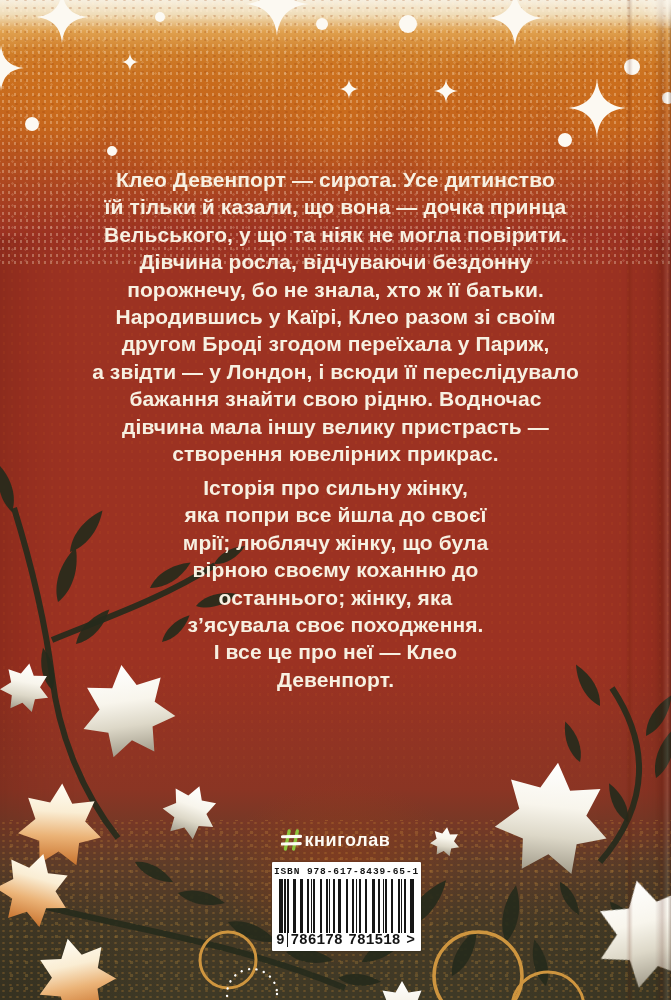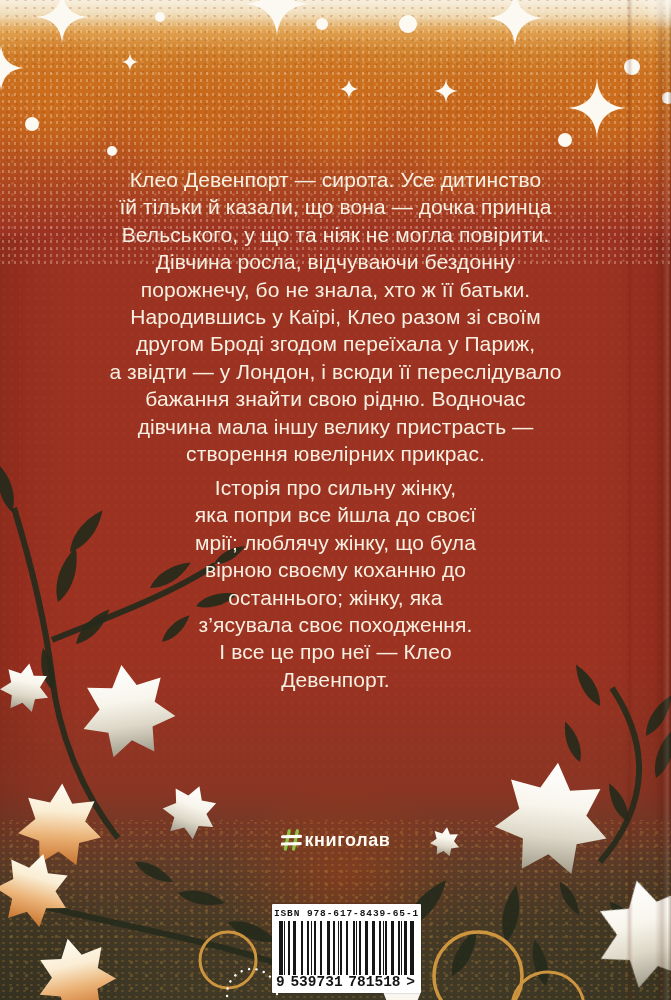--- a/index.html
+++ b/index.html
@@ -50,37 +50,37 @@
       radial-gradient(rgba(232,172,72,.28) 1.6px, transparent 2.1px);
     background-size:7px 6px,15px 13px;
     background-position:0 0,4px 6px;
   }
   
   .decor{position:absolute;left:0;top:0;pointer-events:none;}
   
   .synopsis{
     position:absolute;left:50%;transform:translateX(-50%);
     width:640px;text-align:center;color:#F7F0E1;
-    font-weight:400;font-size:21px;line-height:27.4px;
+    font-weight:700;font-size:21px;line-height:27.4px;
     white-space:pre-line;letter-spacing:.1px;
   }
   .synopsis-1{top:166px;}
   .synopsis-2{top:474px;}
   
   .logo{
     position:absolute;top:829px;left:50%;transform:translateX(-50%);
     display:flex;align-items:center;gap:3px;color:#FDFBF4;
   }
   .logo .hash{width:21px;height:22px;display:block;}
   .logo .name{font-weight:700;font-size:18px;letter-spacing:.6px;}
   
   .barcode{
     position:absolute;left:272px;top:862px;width:149px;height:89px;
     background:#FFFFFF;border-radius:1px;box-shadow:0 0 2px rgba(0,0,0,.35);
-    font-family:"Liberation Mono","DejaVu Sans Mono",monospace;color:#141414;margin-top:42px;
+    font-family:"Liberation Mono","DejaVu Sans Mono",monospace;color:#141414;
   }
   .isbn-row{
     font-size:9.5px;font-weight:700;letter-spacing:.9px;
     text-align:center;padding-top:4px;white-space:nowrap;
   }
   .bars{
     position:absolute;left:7px;right:7px;top:17px;bottom:4px;
     background:
       repeating-linear-gradient(90deg, transparent 0 3px, #161616 3px 4.5px, transparent 4.5px 9px),
       repeating-linear-gradient(90deg, #161616 0 2px, transparent 2px 6.5px);
@@ -245,21 +245,21 @@
       </g>
     </svg>
     <span class="name">книголав</span>
   </div>
 
   <div class="barcode">
     <div class="isbn-row">ISBN 978-617-8439-65-1</div>
     <div class="bars"></div>
     <div class="nums">
       <span class="lead">9</span>
-      <span>539731</span>
+      <span>786178</span>
       <span>781518</span>
       <span>&gt;</span>
     </div>
   </div>
 
   <div class="crease"></div>
   <div class="right-edge"></div>
   <div class="corner-light"></div>
 </div>
 

